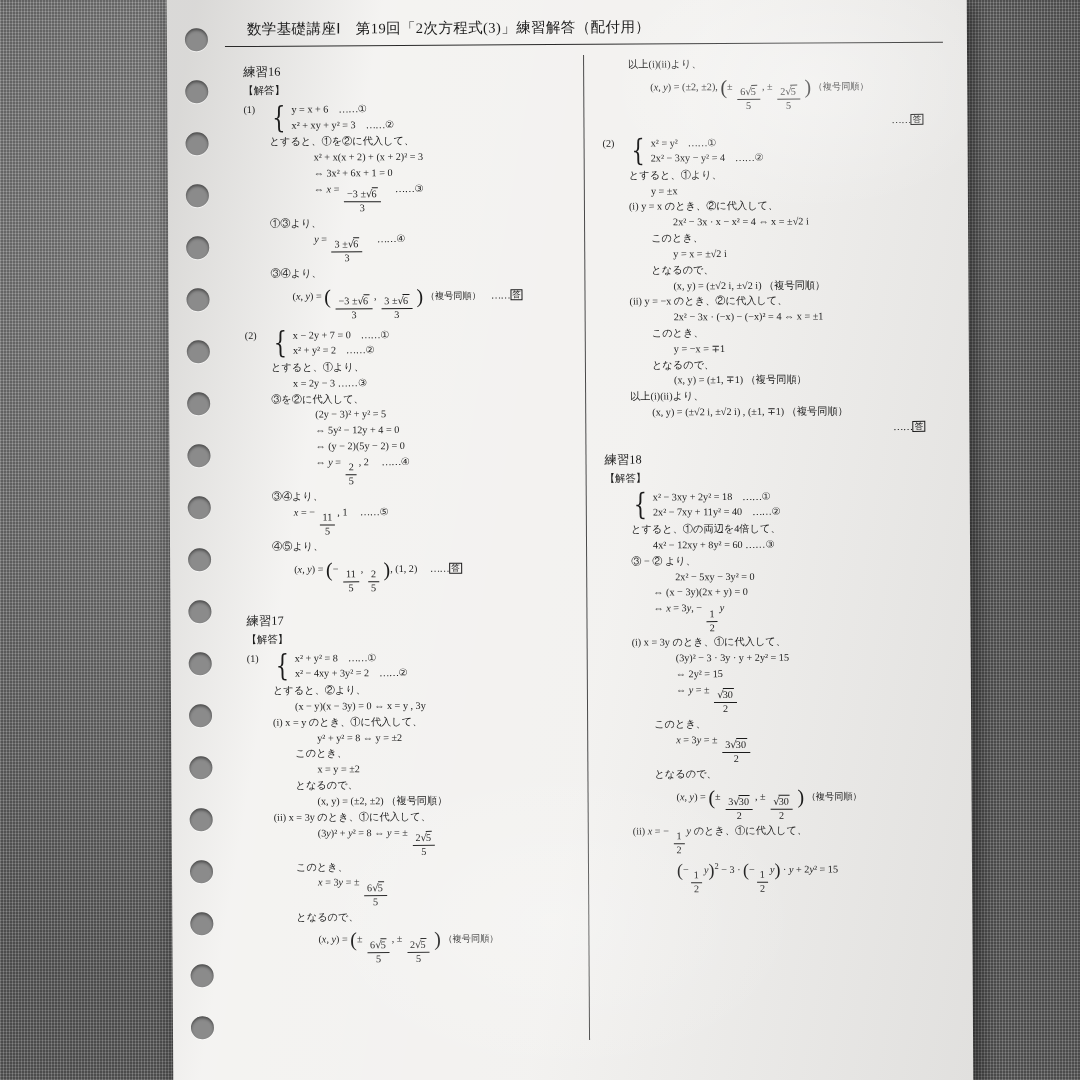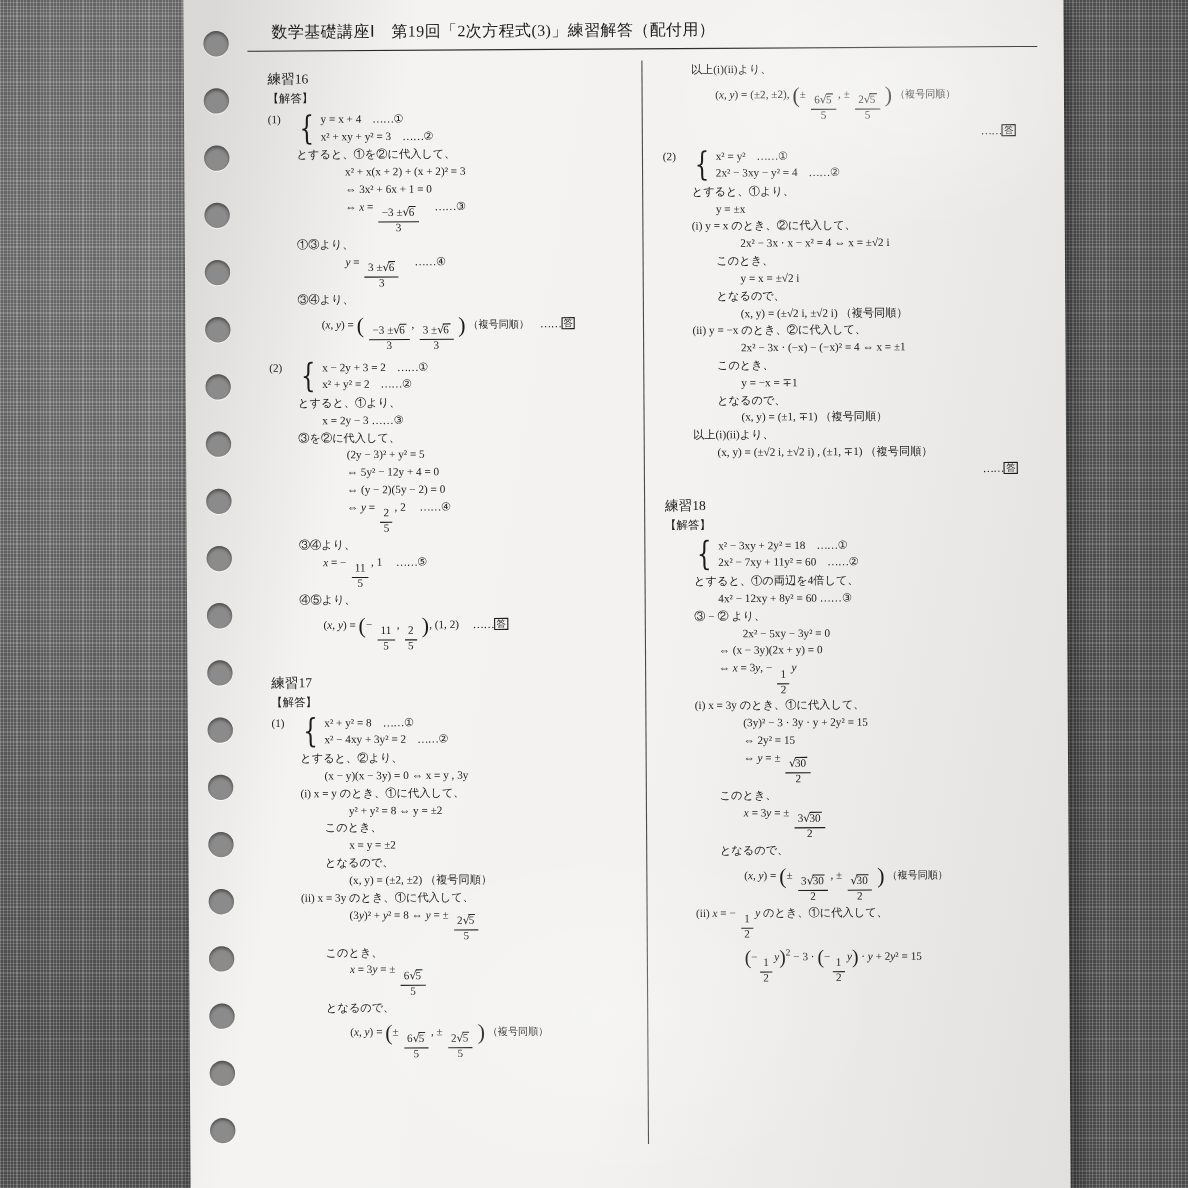--- a/index.html
+++ b/index.html
@@ -123,21 +123,21 @@
       <div class="col left">
 
         <div class="sec-title">練習16</div>
         <div class="ans-tag">【解答】</div>
 
         <div class="row">
           <div class="lbl">(1)</div>
           <div class="sys">
             <span class="brace">{</span>
             <span class="eqs">
-              <span class="eqline"><span>y = x + 4</span><span class="dots">……①</span></span>
+              <span class="eqline"><span>y = x + 6</span><span class="dots">……①</span></span>
               <span class="eqline"><span>x² + xy + y² = 3</span><span class="dots">……②</span></span>
             </span>
           </div>
         </div>
         <div class="blk ind1">とすると、①を②に代入して、</div>
         <div class="blk ind3">x² + x(x + 2) + (x + 2)² = 3</div>
         <div class="blk ind3">⇔ 3x² + 6x + 1 = 0</div>
         <div class="blk ind3">
           ⇔ <span class="it">x</span> =
           <span class="frac">
@@ -168,21 +168,21 @@
             </span>
           <span style="font-size:20px;vertical-align:-4px;">)</span>
           <span class="small">（複号同順）</span><span class="dots">……</span><span class="ansbox">答</span>
         </div>
 
         <div class="row" style="margin-top:5px">
           <div class="lbl">(2)</div>
           <div class="sys">
             <span class="brace">{</span>
             <span class="eqs">
-              <span class="eqline"><span>x − 2y + 3 = 2</span><span class="dots">……①</span></span>
+              <span class="eqline"><span>x − 2y + 7 = 0</span><span class="dots">……①</span></span>
               <span class="eqline"><span>x² + y² = 2</span><span class="dots">……②</span></span>
             </span>
           </div>
         </div>
         <div class="blk ind1">とすると、①より、</div>
         <div class="blk ind2">x = 2y − 3 ……③</div>
         <div class="blk ind1">③を②に代入して、</div>
         <div class="blk ind3">(2y − 3)² + y² = 5</div>
         <div class="blk ind3">⇔ 5y² − 12y + 4 = 0</div>
         <div class="blk ind3">⇔ (y − 2)(5y − 2) = 0</div>
@@ -321,21 +321,21 @@
 
         <div class="sec-title" style="margin-top:14px">練習18</div>
         <div class="ans-tag">【解答】</div>
 
         <div class="row">
           <div class="lbl"></div>
           <div class="sys">
             <span class="brace">{</span>
             <span class="eqs">
               <span class="eqline"><span>x² − 3xy + 2y² = 18</span><span class="dots">……①</span></span>
-              <span class="eqline"><span>2x² − 7xy + 11y² = 60</span><span class="dots">……②</span></span>
+              <span class="eqline"><span>2x² − 7xy + 11y² = 40</span><span class="dots">……②</span></span>
             </span>
           </div>
         </div>
         <div class="blk ind1">とすると、①の両辺を4倍して、</div>
         <div class="blk ind2">4x² − 12xy + 8y² = 60 ……③</div>
         <div class="blk ind1">③ − ② より、</div>
         <div class="blk ind3">2x² − 5xy − 3y² = 0</div>
         <div class="blk ind2">⇔ (x − 3y)(2x + y) = 0</div>
         <div class="blk ind2">
           ⇔ <span class="it">x</span> = 3<span class="it">y</span>, −

